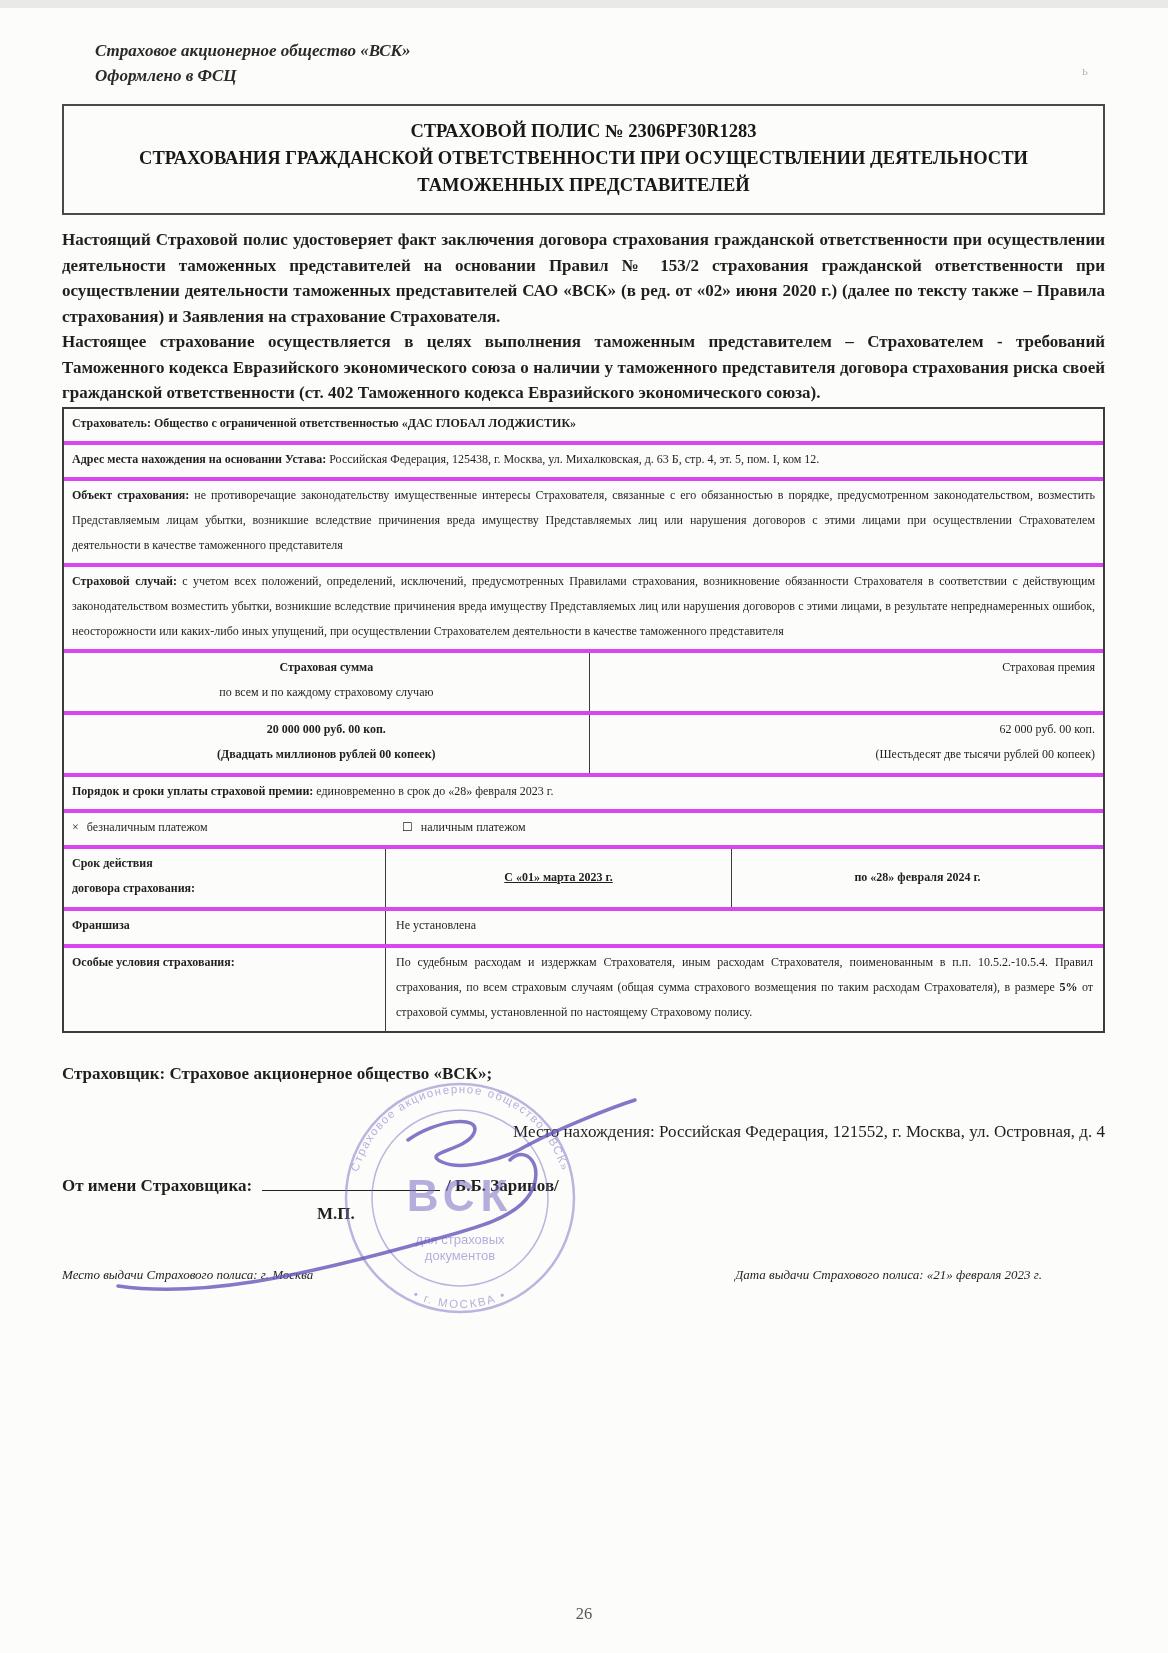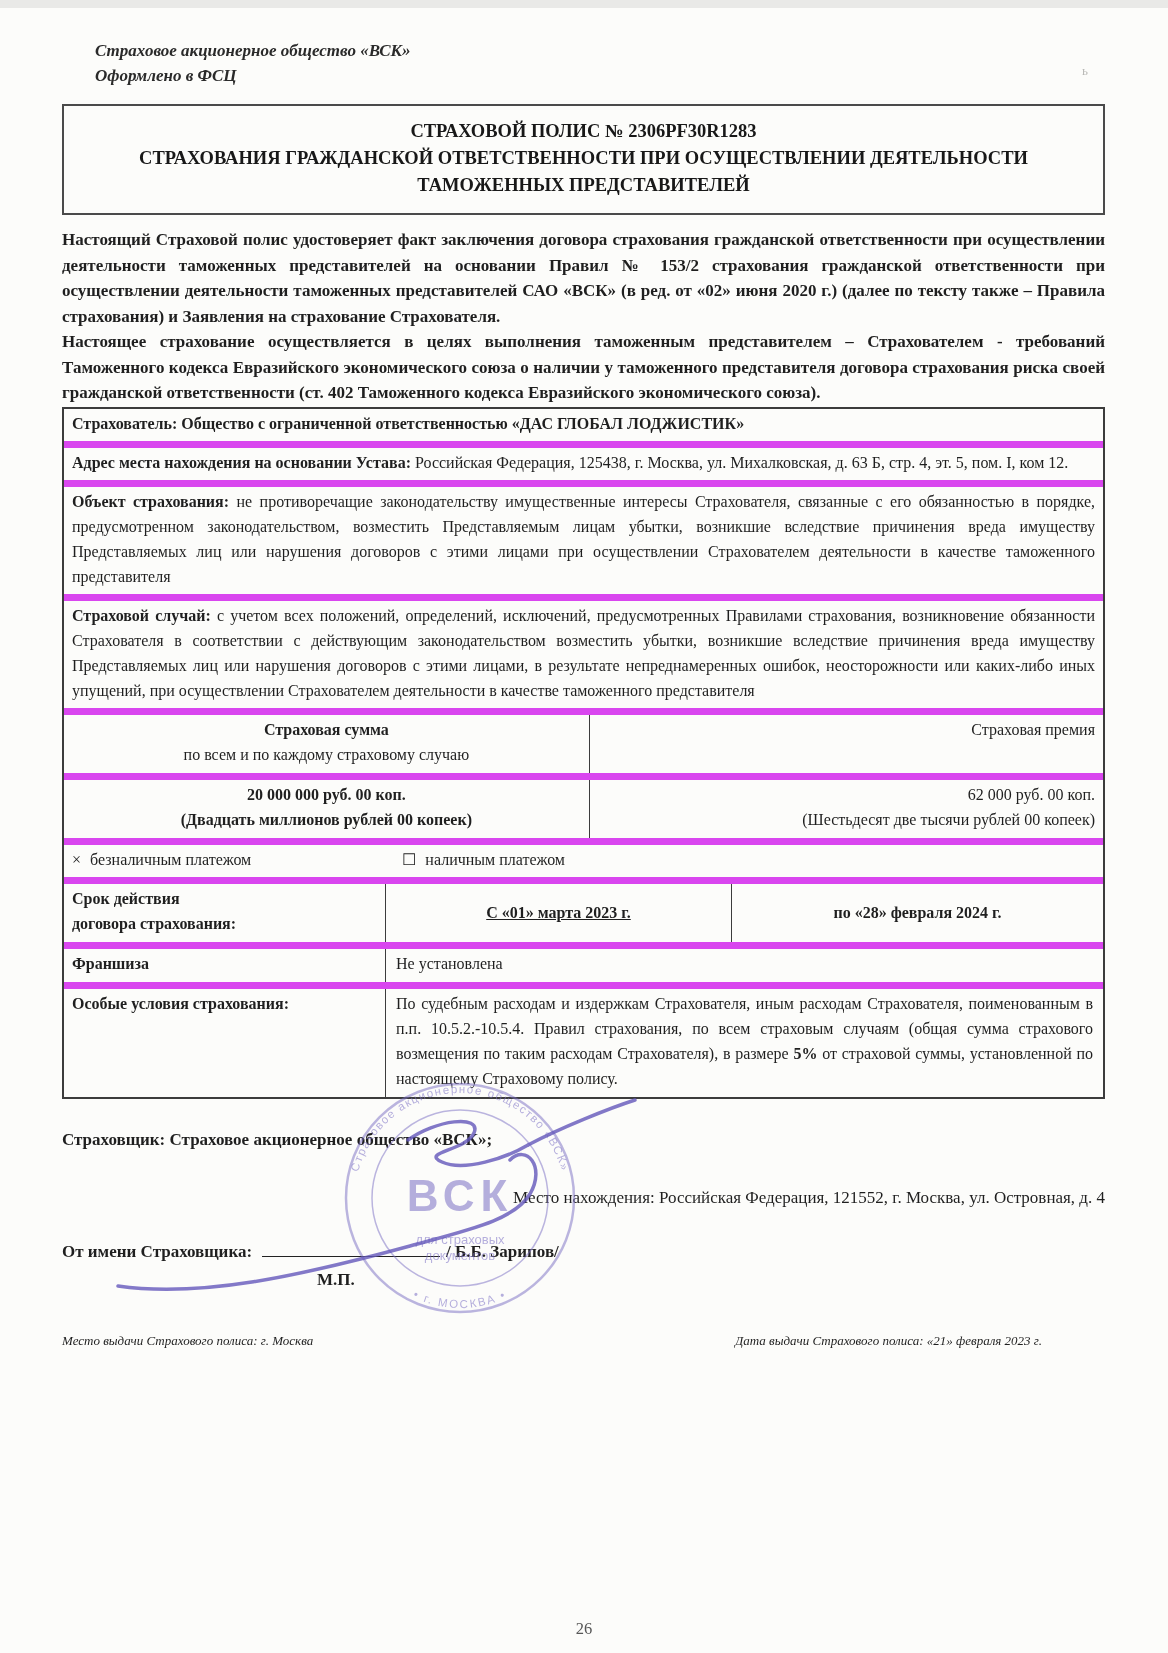--- a/index.html
+++ b/index.html
@@ -7,22 +7,22 @@
   .doc {
     position:relative; width:1168px; height:1653px; margin:8px auto;
     background:#fcfcfa; color:#1f1f1f; overflow:hidden;
     font-family:"Liberation Serif","DejaVu Serif",serif;
   }
   .content { padding:30px 63px 0 62px; }
   .corner-head { margin-left:33px; font-style:italic; font-weight:bold; font-size:17px; line-height:25px; color:#2a2a2a; }
   .title-box { border:2px solid #4a4a4a; margin-top:16px; padding:12px 30px 14px; text-align:center; font-weight:bold; font-size:18.5px; line-height:27px; color:#181818; }
   .intro { margin-top:12px; font-weight:bold; text-align:justify; font-size:17px; line-height:25.5px; }
   .intro p { margin:0; }
-  .ptable { border:2px solid #3c3c3c; margin-top:1px; font-size:16px; line-height:25px; }
-  .row { border-top:7px solid #d946ef; padding:2px 8px 5px; }
+  .ptable { border:2px solid #3c3c3c; margin-top:1px; font-size:12px; line-height:25px; }
+  .row { border-top:4px solid #d946ef; padding:2px 8px 5px; }
   .row:first-child { border-top:none; }
   .b { font-weight:bold; }
   .just { text-align:justify; }
   .norow { padding:0; display:flex; }
   .cell-sum { width:50.6%; border-right:1px solid #3c3c3c; text-align:center; padding:2px 8px 6px; }
   .cell-prem { flex:1; text-align:right; padding:2px 8px 6px; }
   .chkrow { display:flex; }
   .chk1 { width:330px; }
   .chk2 { flex:1; }
   .chkmark { display:inline-block; margin-right:5px; }
@@ -30,21 +30,21 @@
   .c-mid { width:346px; border-right:1px solid #3c3c3c; display:flex; align-items:center; justify-content:center; font-weight:bold; padding:2px 8px; text-align:center;text-decoration:underline; }
   .c-right { flex:1; display:flex; align-items:center; justify-content:center; font-weight:bold; padding:2px 8px; text-align:center; }
   .c-val { flex:1; padding:2px 10px 6px; }
   .footer { margin-top:28px; font-size:17px; line-height:25px; }
   .f-insurer { font-weight:bold; }
   .f-location { margin-top:33px;text-align:right; }
   .f-sign { margin-top:29px; font-weight:bold; }
   .blank { display:inline-block; width:178px; border-bottom:1.5px solid #222; height:15px; margin:0 6px 0 10px; }
   .mp { font-weight:bold; margin:3px 0 0 255px; }
   .issue-row { display:flex; justify-content:space-between; font-style:italic; margin-top:36px; padding-right:63px; font-size:13px; }
-  .pagenum { position:absolute; bottom:22px; left:0; right:0; text-align:center; color:#575757; font-size:16.5px; }
+  .pagenum { position:absolute; bottom:37px; left:0; right:0; text-align:center; color:#575757; font-size:16.5px; }
   .stamp-layer { position:absolute; left:90px; top:1040px; width:660px; height:300px; pointer-events:none; }
   .artifact { position:absolute; top:55px; right:80px; color:#b9b9b6; font-size:13px; }
 </style>
 </head>
 <body>
 
 <div class="doc">
   <div class="content">
 
     <div class="corner-head">
@@ -99,20 +99,24 @@
         <div class="cell-sum">
           <div class="b">20 000 000 руб. 00 коп.</div>
           <div class="b">(Двадцать миллионов рублей 00 копеек)</div>
         </div>
         <div class="cell-prem">
           <div>62 000 руб. 00 коп.</div>
           <div>(Шестьдесят две тысячи рублей 00 копеек)</div>
         </div>
       </div>
 
+      <div class="row">
+        <span class="b">Порядок и сроки уплаты страховой премии:</span>
+        <span>единовременно в срок до «28» февраля 2023 г.</span>
+      </div>
 
       <div class="row chkrow">
         <div class="chk1">
           <span class="chkmark">×</span>
           <span>безналичным платежом</span>
         </div>
         <div class="chk2">
           <span class="chkmark">☐</span>
           <span>наличным платежом</span>
         </div>

